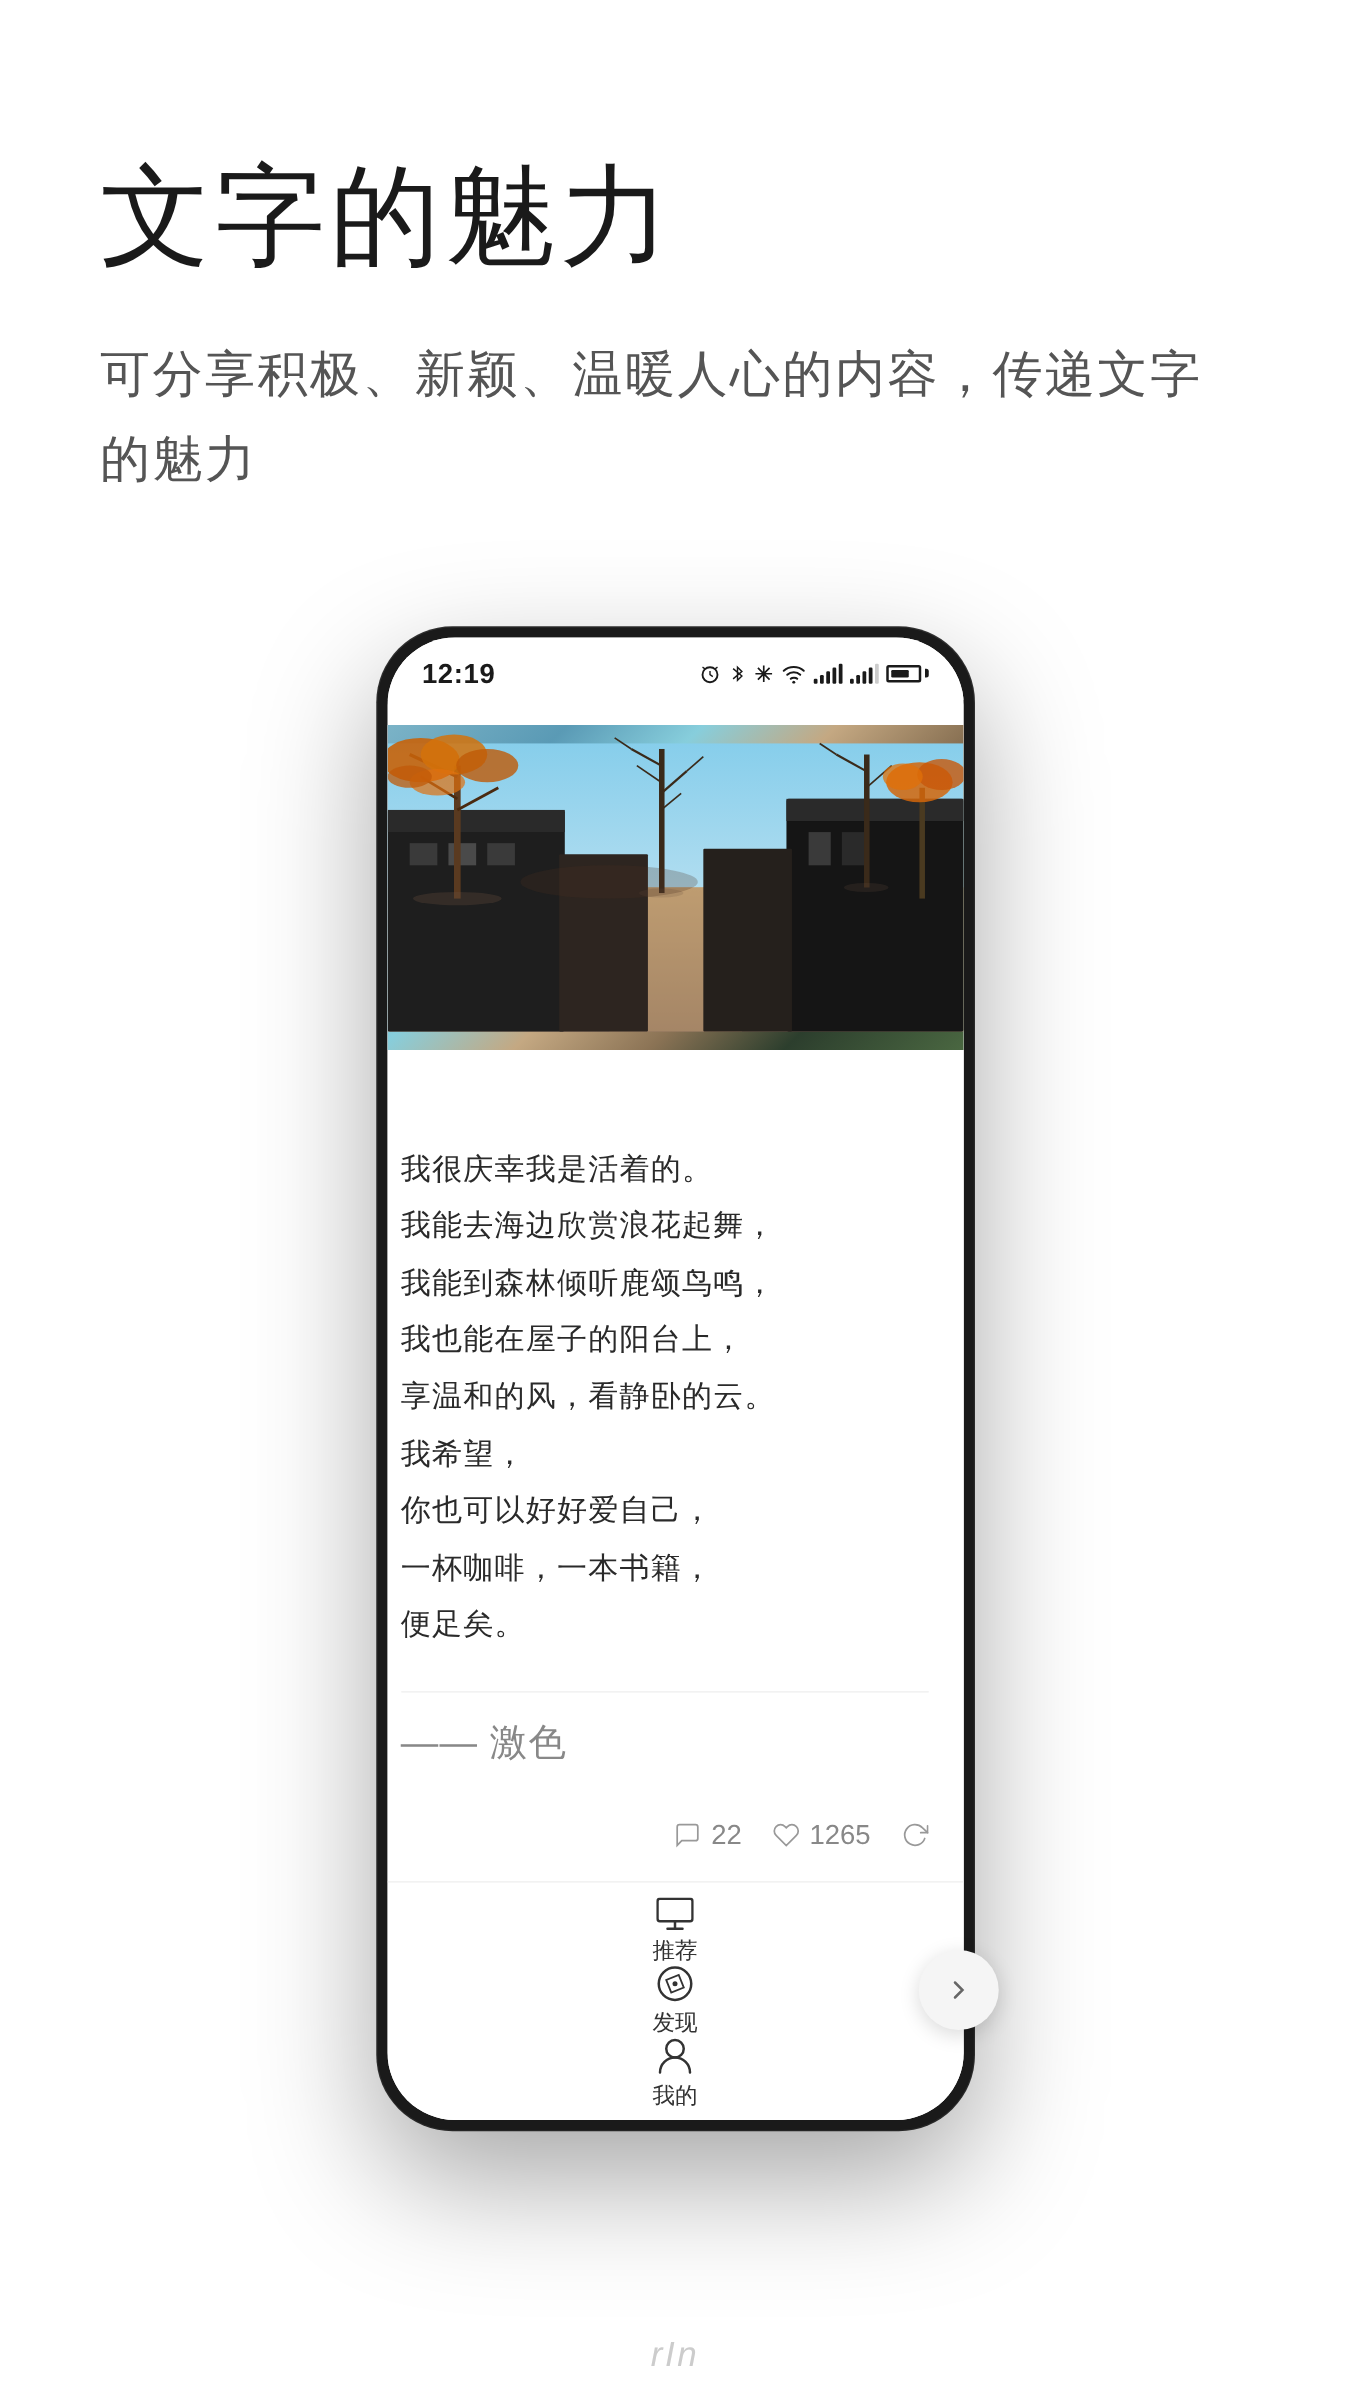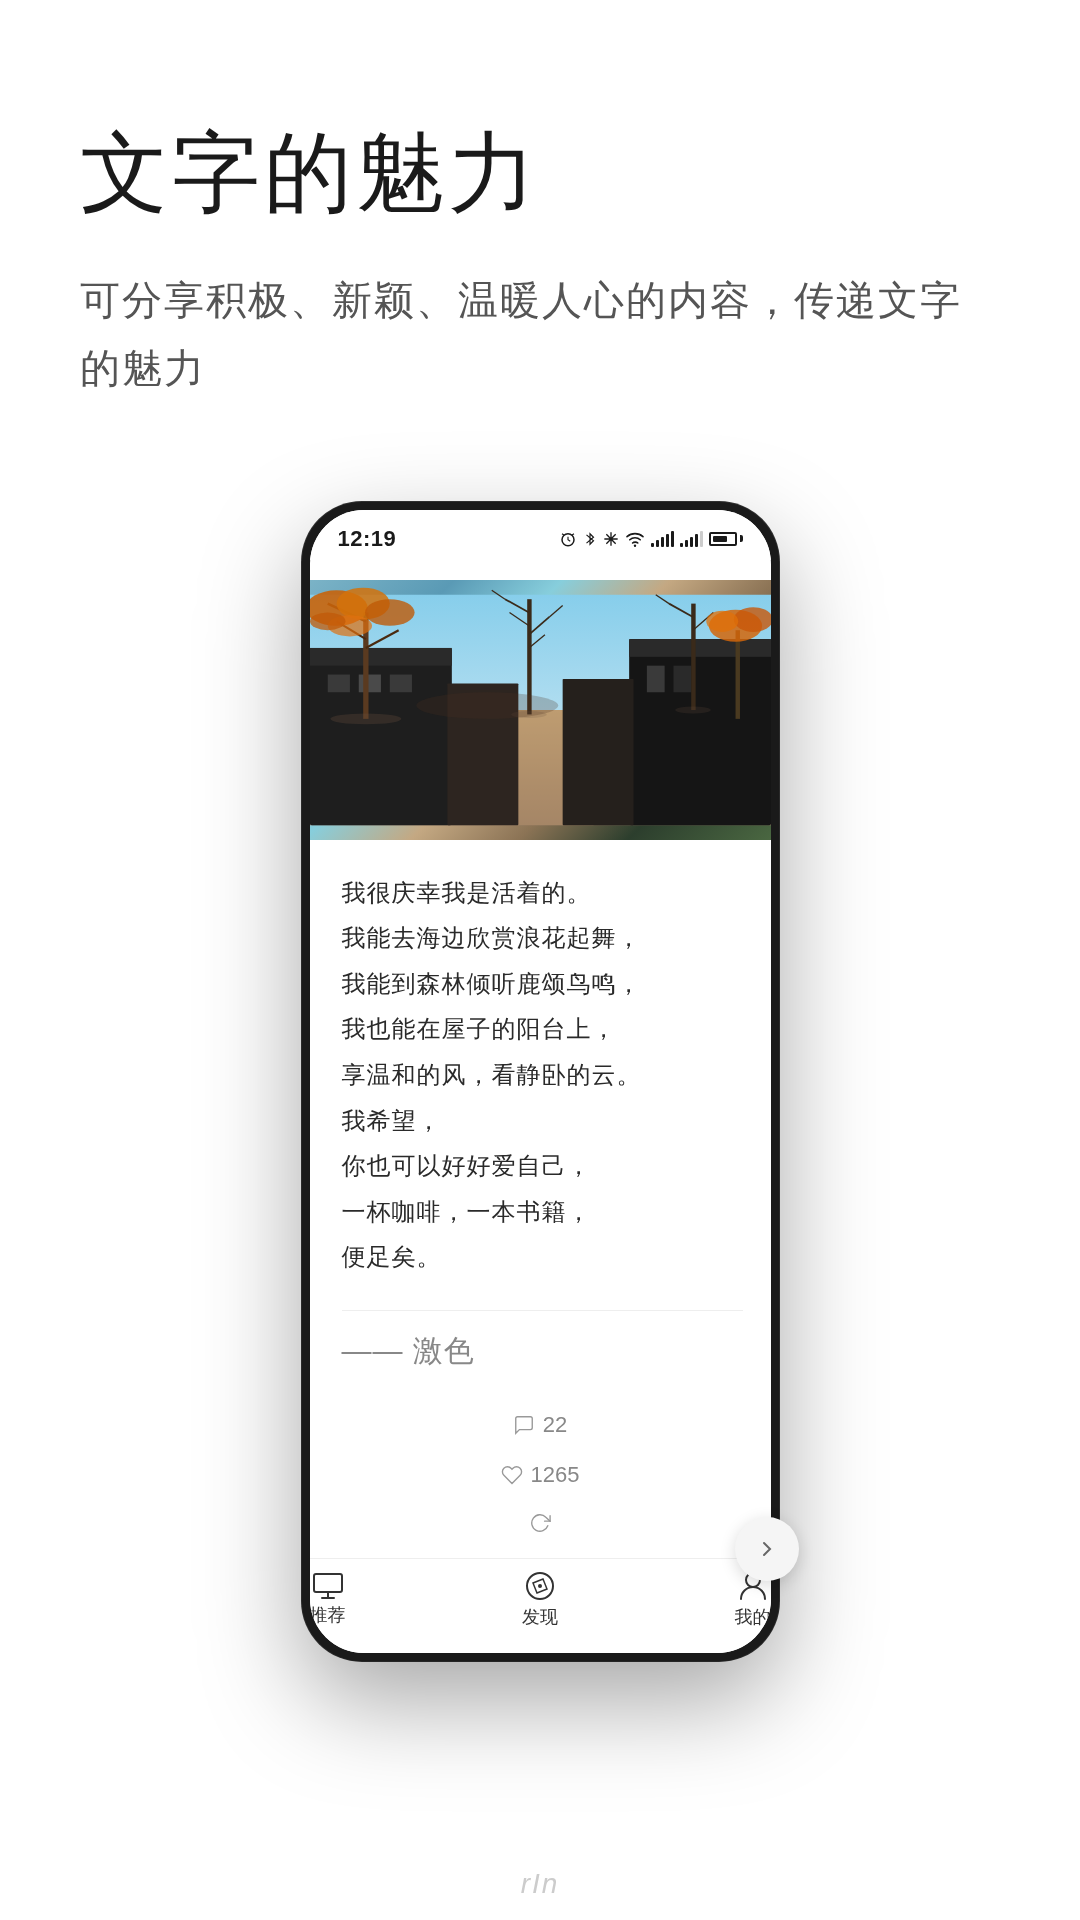--- a/index.html
+++ b/index.html
@@ -128,21 +128,22 @@
     }
 
     
     .article-image svg {
       width: 100%;
       height: 100%;
     }
 
     
     .article-body {
-      padding: 30px 28px 20px 32px;
+      padding: 30px 28px 20px 11px;
+      margin-top: 43px;
     }
 
     .article-text {
       font-size: 24px;
       color: #2a2a2a;
       line-height: 1.9;
       letter-spacing: 1px;
     }
 
     .article-author {
@@ -153,39 +154,39 @@
       color: #888888;
       letter-spacing: 1px;
     }
 
     .article-stats {
       display: flex;
       justify-content: flex-end;
       align-items: center;
       gap: 24px;
       padding: 20px 28px 24px 28px;
-      flex-direction: column;
     }
 
     .stat-item {
       display: flex;
       align-items: center;
       gap: 8px;
       color: #888888;
       font-size: 22px;
     }
 
     
     .bottom-nav {
       background: #ffffff;
       border-top: 1px solid #eeeeee;
       display: flex;
       justify-content: space-between;
       align-items: center;
-      padding: 12px 0 24px 0;
+      padding: 12px 0 8px 0;
+      flex-direction: column;
     }
 
     .nav-item {
       display: flex;
       flex-direction: column;
       align-items: center;
       gap: 4px;
     }
 
     .nav-label {

